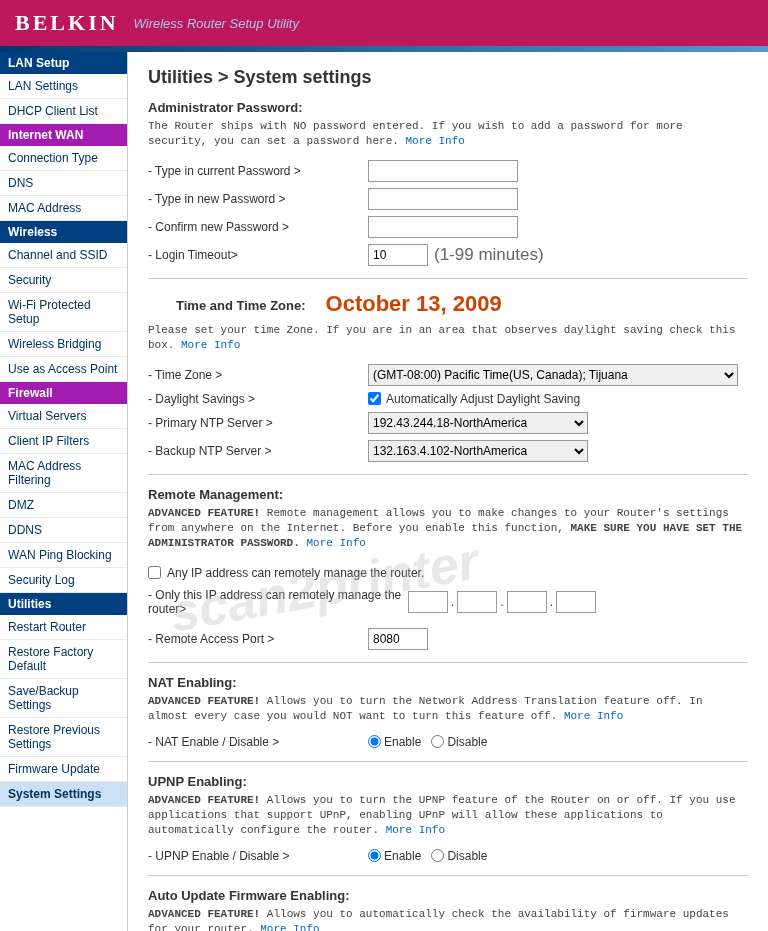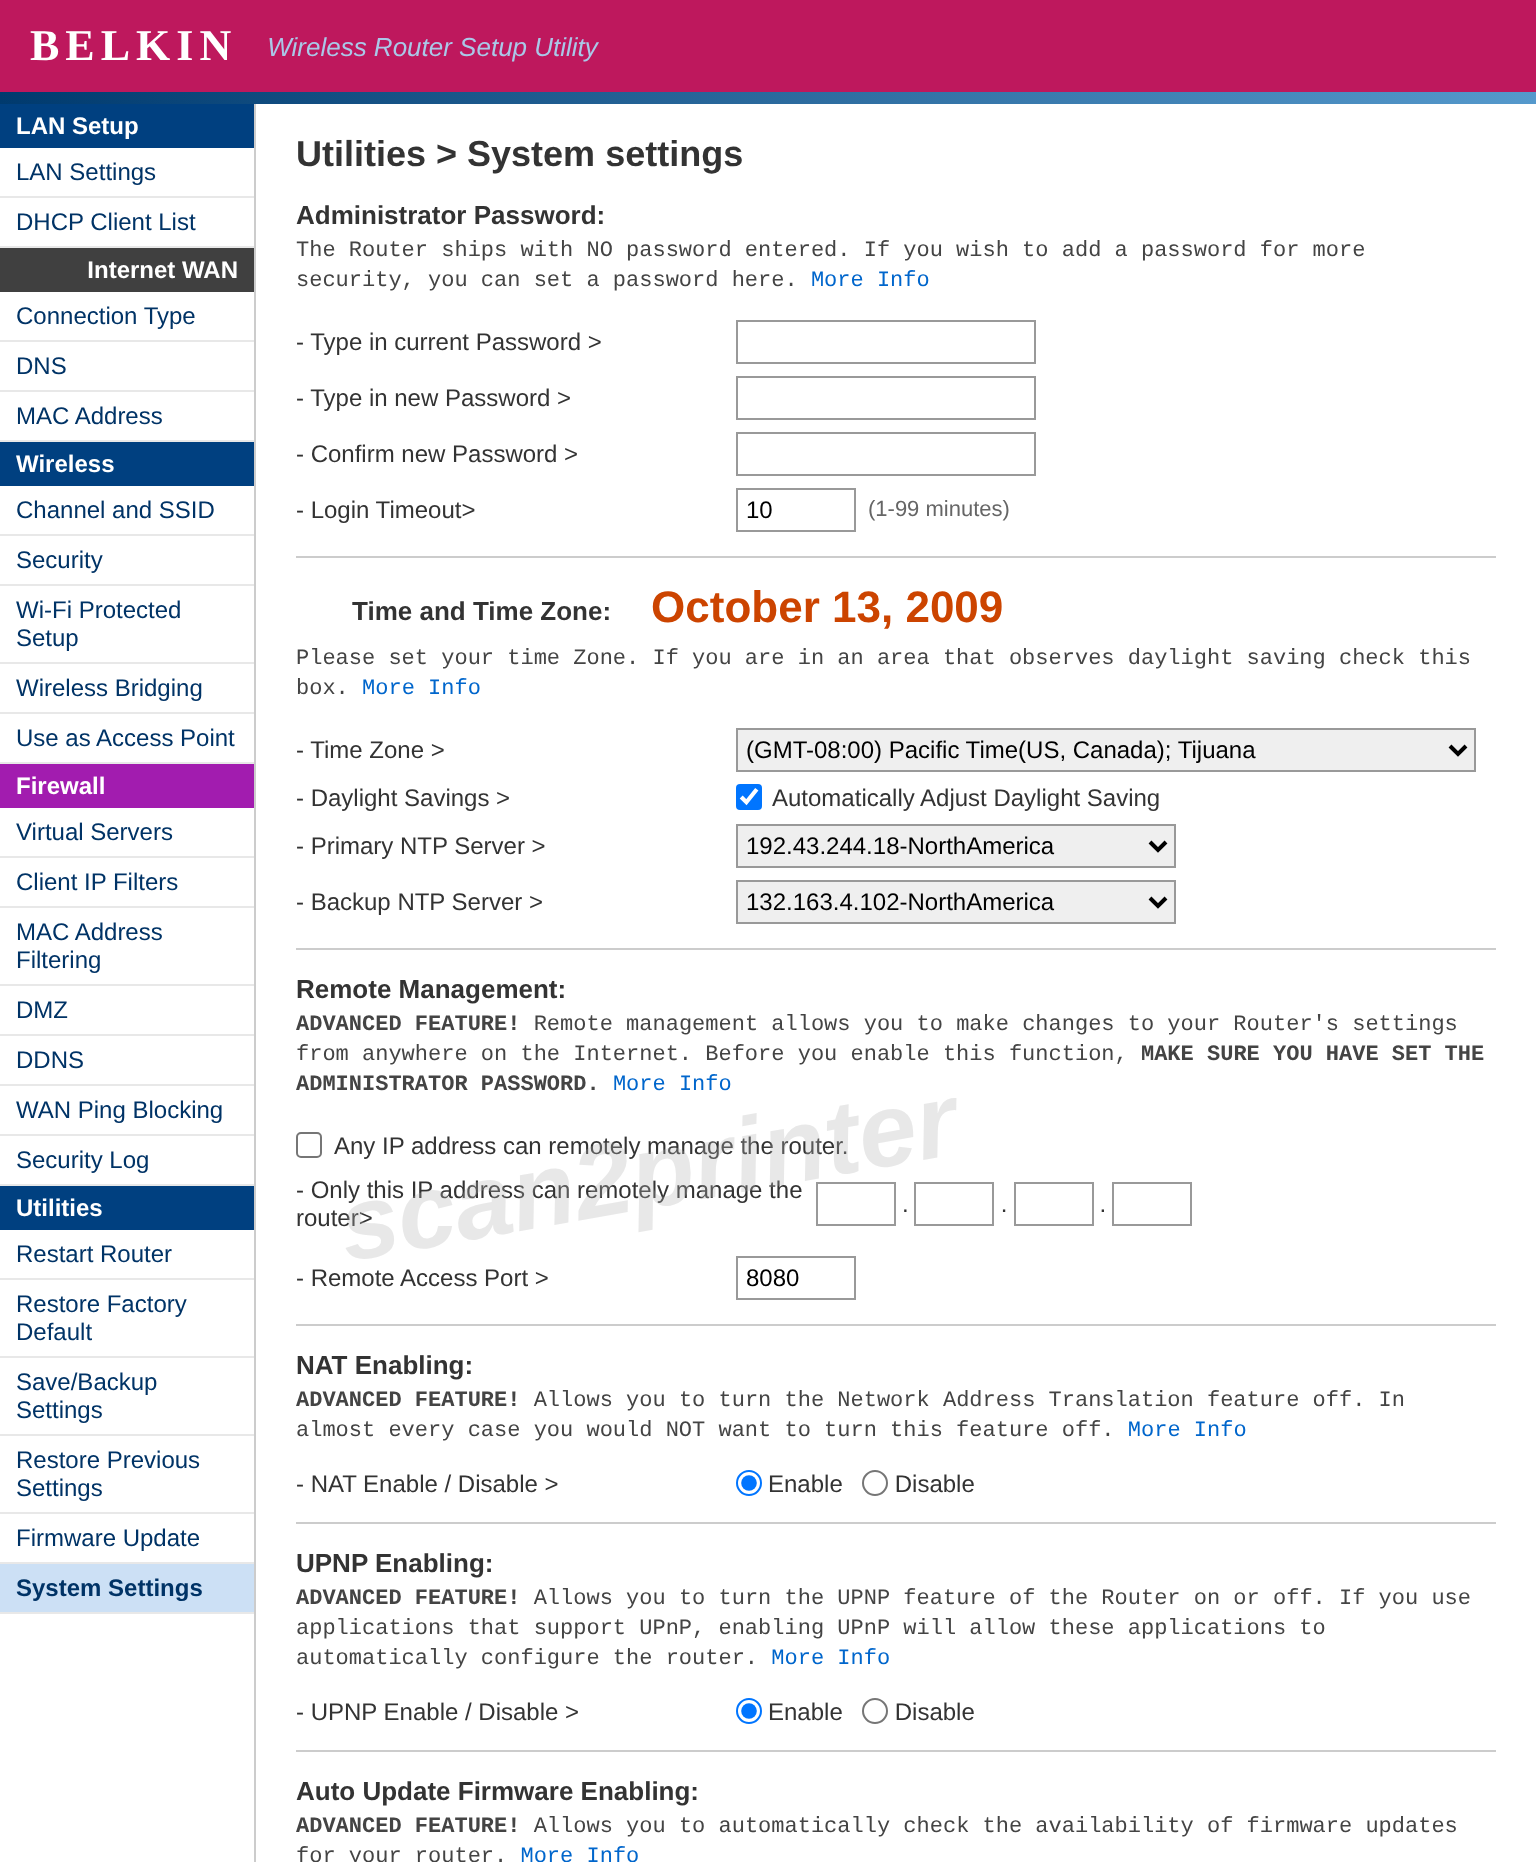--- a/index.html
+++ b/index.html
@@ -29,21 +29,21 @@
     #main h1 { font-size: 18px; font-weight: bold; color: #333; margin-bottom: 12px; }
 
     .section-title { font-weight: bold; font-size: 13px; color: #333; margin-bottom: 4px; margin-top: 4px; }
     .section-desc { font-size: 11px; color: #444; margin-bottom: 10px; line-height: 1.4; font-family: Liberation Mono, monospace; }
     .more-info { color: #0066cc; cursor: pointer; }
 
     .form-row { display: flex; align-items: center; margin-bottom: 6px; }
     .form-label { width: 220px; font-size: 12px; color: #333; flex-shrink: 0; }
     .form-input { height: 22px; border: 1px solid #999; padding: 2px 4px; font-size: 12px; width: 150px; }
     .form-input-small { width: 60px; }
-    .timeout-note { font-size: 11px; color: #666; margin-left: 6px; }
+    .timeout-note { font-size: 17px; color: #666; margin-left: 6px; }
 
     hr.divider { border: none; border-top: 1px solid #ccc; margin: 12px 0; }
 
     .datetime { color: #cc4400; font-size: 22px; font-weight: bold; }
     .datetime-row { display: flex; align-items: flex-end; gap: 20px; margin-bottom: 6px; margin-left: 28px; }
 
     .tz-select { width: 370px; height: 22px; font-size: 12px; border: 1px solid #999; }
     .ntp-select { width: 220px; height: 22px; font-size: 12px; border: 1px solid #999; }
 
     .checkbox-row { display: flex; align-items: center; gap: 6px; margin: 4px 0; }
@@ -70,21 +70,21 @@
 <div class="blue-bar"></div>
 
 <div id="layout">
 
   <div id="sidebar">
 
     <div class="sidebar-section-header">LAN Setup</div>
     <div class="sidebar-item">LAN Settings</div>
     <div class="sidebar-item">DHCP Client List</div>
 
-    <div class="sidebar-section-header" style="background:#404040;text-align:right;">Internet WAN</div>
+    <div class="sidebar-section-header" style="background:#a21caf;">Internet WAN</div>
     <div class="sidebar-item">Connection Type</div>
     <div class="sidebar-item">DNS</div>
     <div class="sidebar-item">MAC Address</div>
 
     <div class="sidebar-section-header">Wireless</div>
     <div class="sidebar-item">Channel and SSID</div>
     <div class="sidebar-item">Security</div>
     <div class="sidebar-item">Wi-Fi Protected Setup</div>
     <div class="sidebar-item">Wireless Bridging</div>
     <div class="sidebar-item">Use as Access Point</div>

